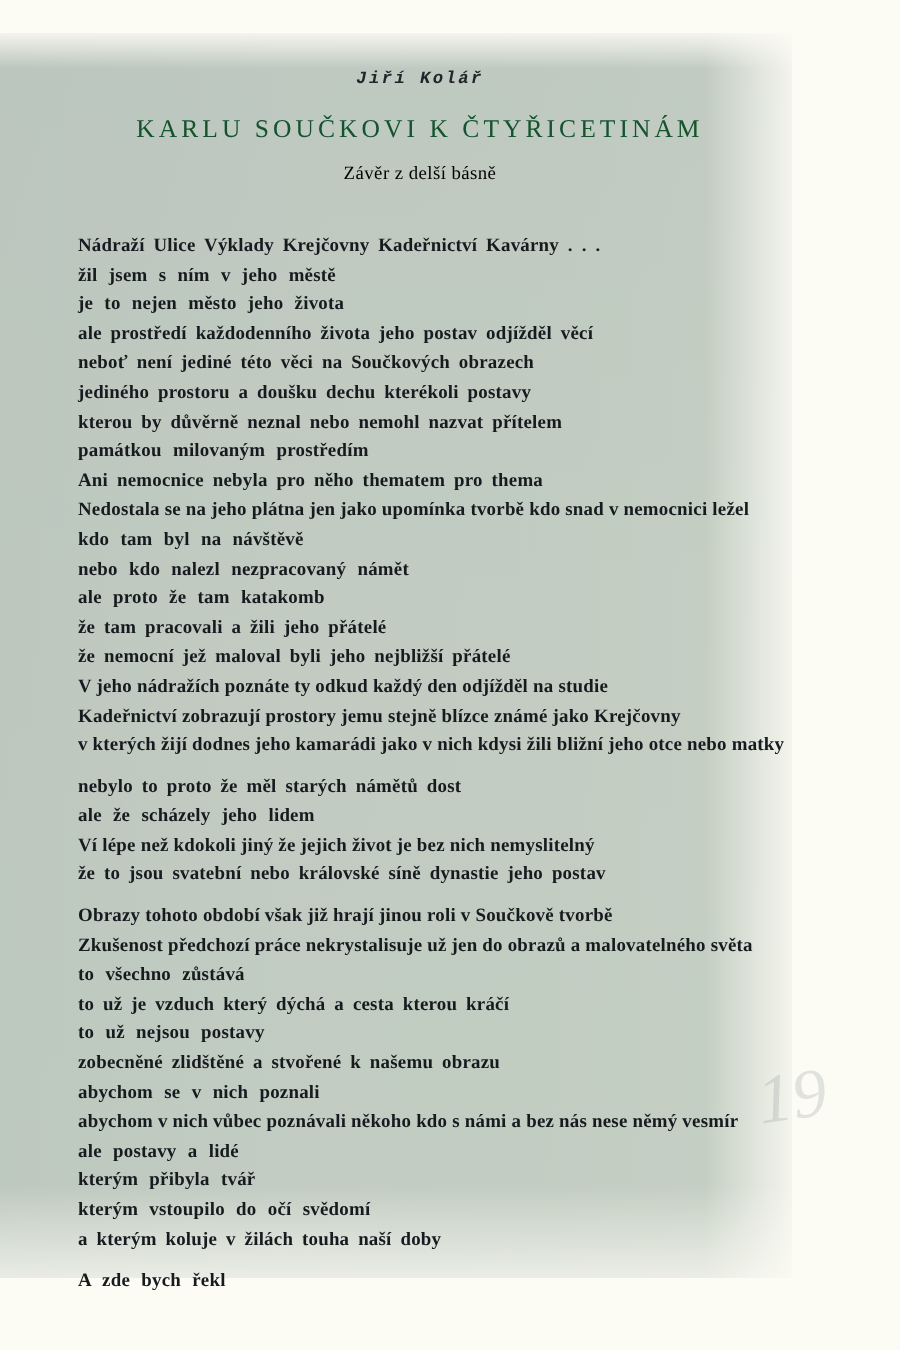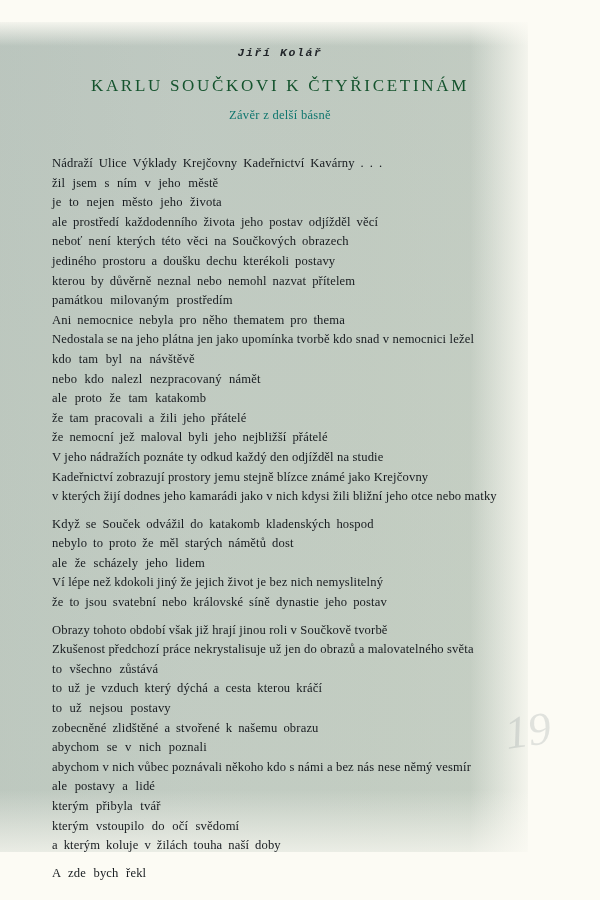--- a/index.html
+++ b/index.html
@@ -111,31 +111,31 @@
   }
 
   .subtitle {
     position: absolute;
     top: 108px;
     left: 0;
     width: 560px;
     text-align: center;
     font-size: 12.5px;
     letter-spacing: .3px;
-    color: #0f766e;
+    color: #000000;
   }
 
   #poem {
     position: absolute;
     left: 52px;
     top: 154px;
     width: 520px;
   }
 
-  .stanza { margin: 0 0 8px 0; }
+  .stanza { margin: 0 0 8px 0; font-weight: bold; }
   .stanza:last-child { margin-bottom: 0; }
 
   .line {
     font-size: 12.6px;
     line-height: 19.6px;
     color: #171b1f;
     white-space: nowrap;
     letter-spacing: .15px;
   }
   
@@ -161,37 +161,36 @@
     <div class="title">KARLU SOUČKOVI K ČTYŘICETINÁM</div>
 
     <div class="subtitle">Závěr z delší básně</div>
 
     <div id="poem">
         <div class="stanza">
           <div class="line wide">Nádraží Ulice Výklady Krejčovny Kadeřnictví Kavárny . . .</div>
           <div class="line xwide">žil jsem s ním v jeho městě</div>
           <div class="line xwide">je to nejen město jeho života</div>
           <div class="line wide">ale prostředí každodenního života jeho postav odjížděl věcí</div>
-          <div class="line wide">neboť není kterých této věci na Součkových obrazech</div>
+          <div class="line wide">neboť není jediné této věci na Součkových obrazech</div>
           <div class="line wide">jediného prostoru a doušku dechu kterékoli postavy</div>
           <div class="line wide">kterou by důvěrně neznal nebo nemohl nazvat přítelem</div>
           <div class="line xwide">památkou milovaným prostředím</div>
           <div class="line wide">Ani nemocnice nebyla pro něho thematem pro thema</div>
           <div class="line">Nedostala se na jeho plátna jen jako upomínka tvorbě kdo snad v nemocnici ležel</div>
           <div class="line xwide">kdo tam byl na návštěvě</div>
           <div class="line xwide">nebo kdo nalezl nezpracovaný námět</div>
           <div class="line xwide">ale proto že tam katakomb</div>
           <div class="line wide">že tam pracovali a žili jeho přátelé</div>
           <div class="line wide">že nemocní jež maloval byli jeho nejbližší přátelé</div>
           <div class="line">V jeho nádražích poznáte ty odkud každý den odjížděl na studie</div>
           <div class="line">Kadeřnictví zobrazují prostory jemu stejně blízce známé jako Krejčovny</div>
           <div class="line">v kterých žijí dodnes jeho kamarádi jako v nich kdysi žili bližní jeho otce nebo matky</div>
         </div>
         <div class="stanza">
-          <div class="line wide">Když se Souček odvážil do katakomb kladenských hospod</div>
           <div class="line wide">nebylo to proto že měl starých námětů dost</div>
           <div class="line xwide">ale že scházely jeho lidem</div>
           <div class="line">Ví lépe než kdokoli jiný že jejich život je bez nich nemyslitelný</div>
           <div class="line wide">že to jsou svatební nebo královské síně dynastie jeho postav</div>
         </div>
         <div class="stanza">
           <div class="line">Obrazy tohoto období však již hrají jinou roli v Součkově tvorbě</div>
           <div class="line">Zkušenost předchozí práce nekrystalisuje už jen do obrazů a malovatelného světa</div>
           <div class="line xwide">to všechno zůstává</div>
           <div class="line wide">to už je vzduch který dýchá a cesta kterou kráčí</div>

